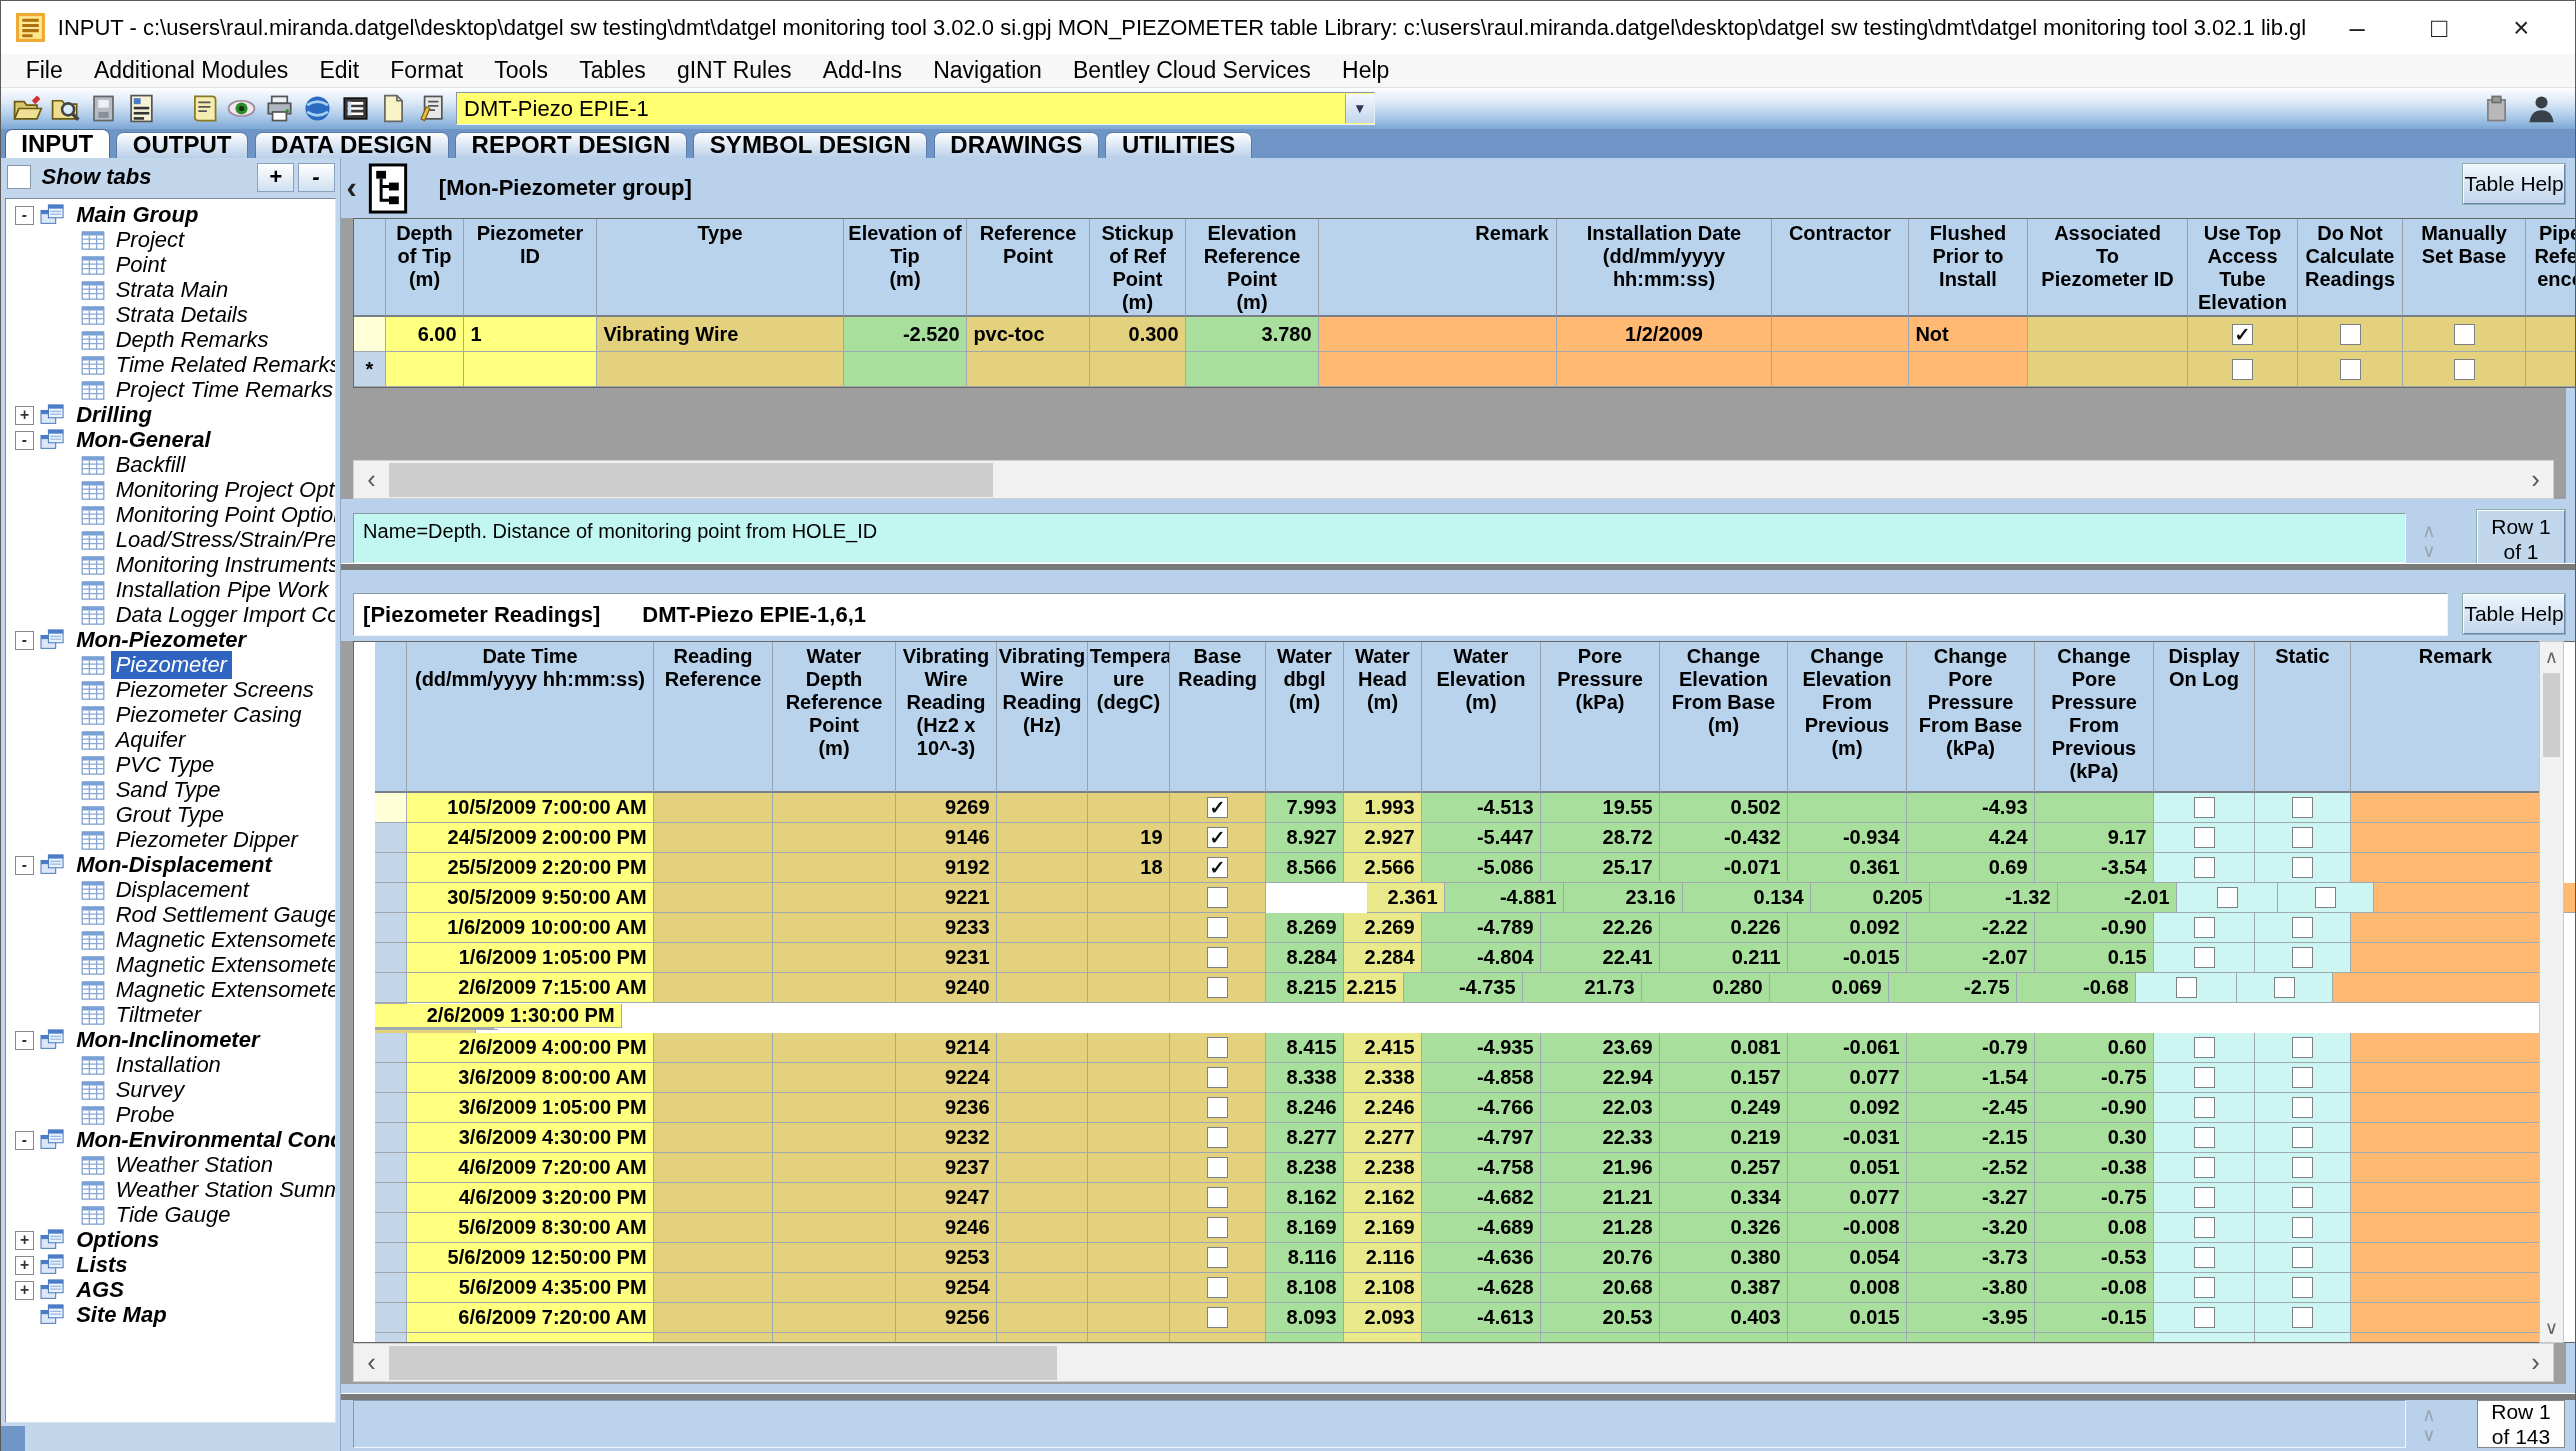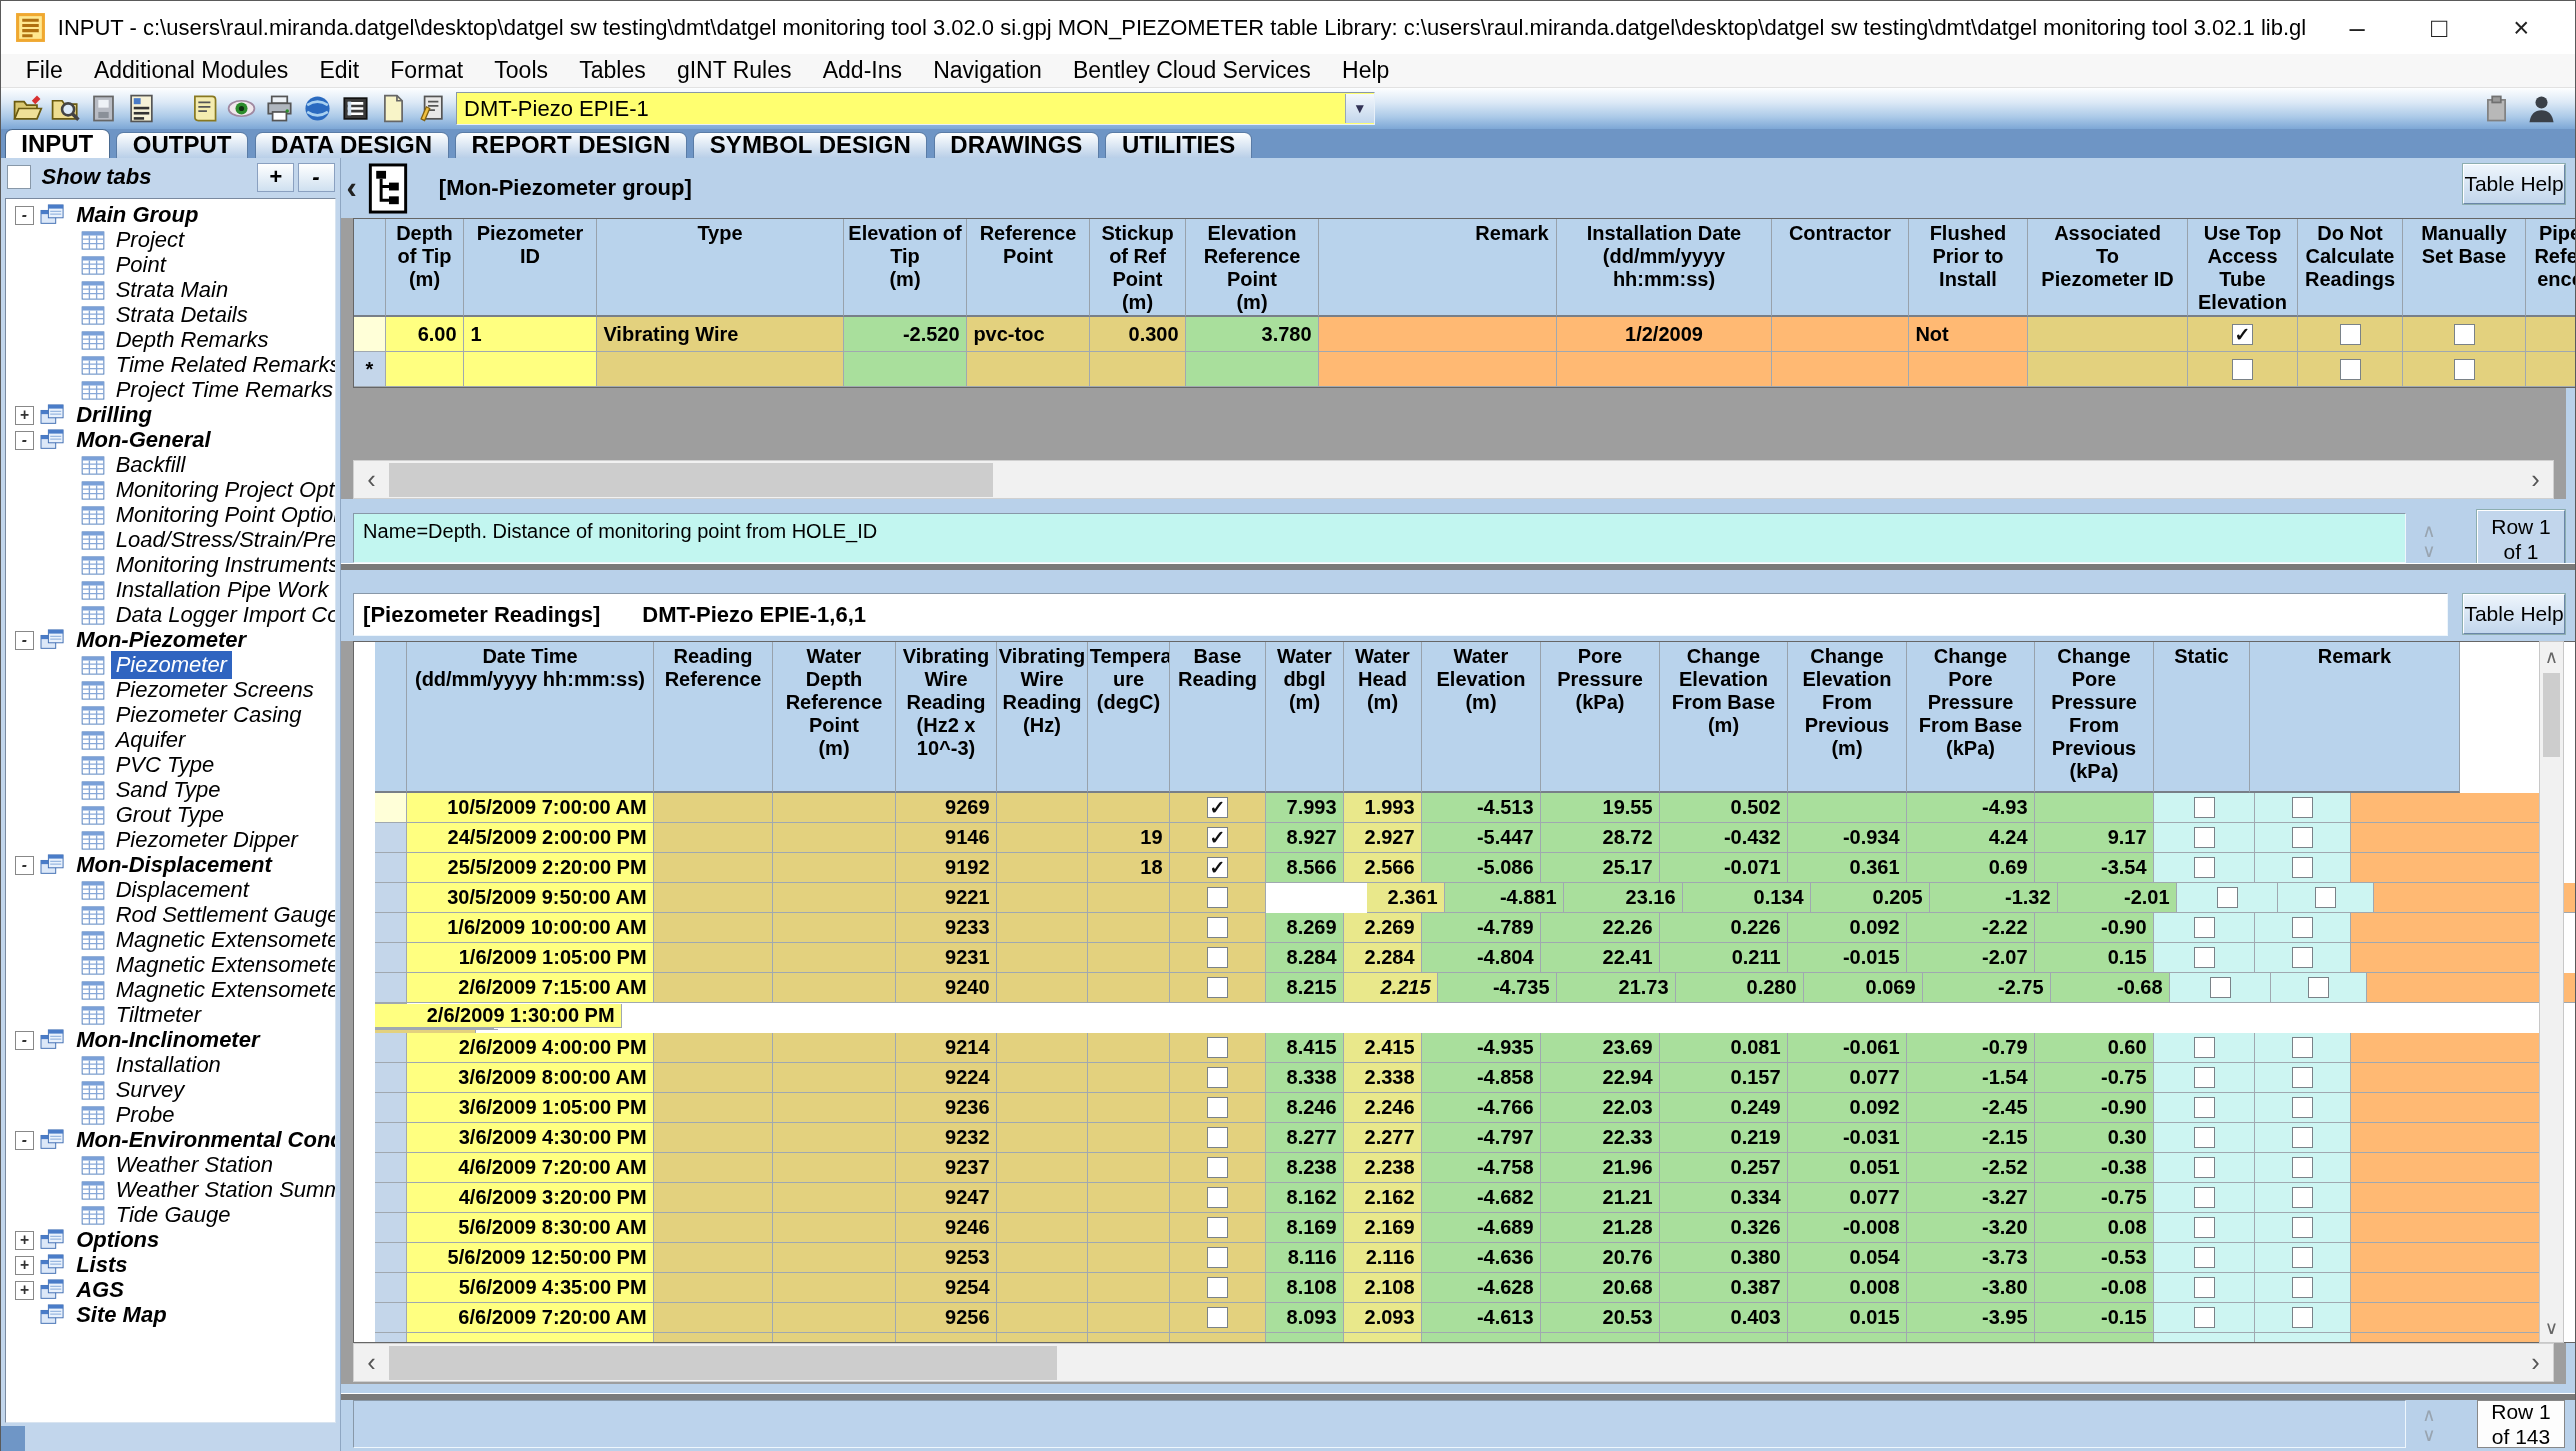--- a/index.html
+++ b/index.html
@@ -954,20 +954,22 @@
             <div class="hcell" style="width: 128px;">Change
 Pore
 Pressure
 From Base
 (kPa)</div>
             <div class="hcell" style="width: 119px;">Change Pore
 Pressure
 From
 Previous
 (kPa)</div>
+            <div class="hcell" style="width: 101px;">Display
+On Log</div>
             <div class="hcell" style="width: 96px;">Static</div>
             <div class="hcell" style="width: 210px;">Remark</div>
           </div>
           <div class="trow" style="height: 30px;">
             <div class="cell rowhdr cur" style="width: 32px;"></div>
             <div class="cell bg-yellow al-r" style="width: 247px;">10/5/2009 7:00:00 AM</div>
             <div class="cell bg-khaki" style="width: 119px;"></div>
             <div class="cell bg-khaki al-r" style="width: 123px;"></div>
             <div class="cell bg-khaki al-r" style="width: 101px;">9269</div>
             <div class="cell bg-khaki al-r" style="width: 91px;"></div>
@@ -1131,21 +1133,21 @@
             <div class="cell bg-yellow al-r" style="width: 247px;">2/6/2009 7:15:00 AM</div>
             <div class="cell bg-khaki" style="width: 119px;"></div>
             <div class="cell bg-khaki al-r" style="width: 123px;"></div>
             <div class="cell bg-khaki al-r" style="width: 101px;">9240</div>
             <div class="cell bg-khaki al-r" style="width: 91px;"></div>
             <div class="cell bg-khaki al-r" style="width: 82px;"></div>
             <div class="cell bg-khaki al-c" style="width: 96px;">
               <span class="cb"></span>
             </div>
             <div class="cell bg-green al-r" style="width: 78px;">8.215</div>
-            <div class="cell bg-headyellow al-r" style="width: 94px; font-style: italic;">2.215</div>
+            <div class="cell bg-headyellow al-r" style="width: 60px;">2.215</div>
             <div class="cell bg-green al-r" style="width: 119px;">-4.735</div>
             <div class="cell bg-green al-r" style="width: 119px;">21.73</div>
             <div class="cell bg-green al-r" style="width: 128px;">0.280</div>
             <div class="cell bg-green al-r" style="width: 119px;">0.069</div>
             <div class="cell bg-green al-r" style="width: 128px;">-2.75</div>
             <div class="cell bg-green al-r" style="width: 119px;">-0.68</div>
             <div class="cell bg-cyan al-c" style="width: 101px;">
               <span class="cb"></span>
             </div>
             <div class="cell bg-cyan al-c" style="width: 96px;">

